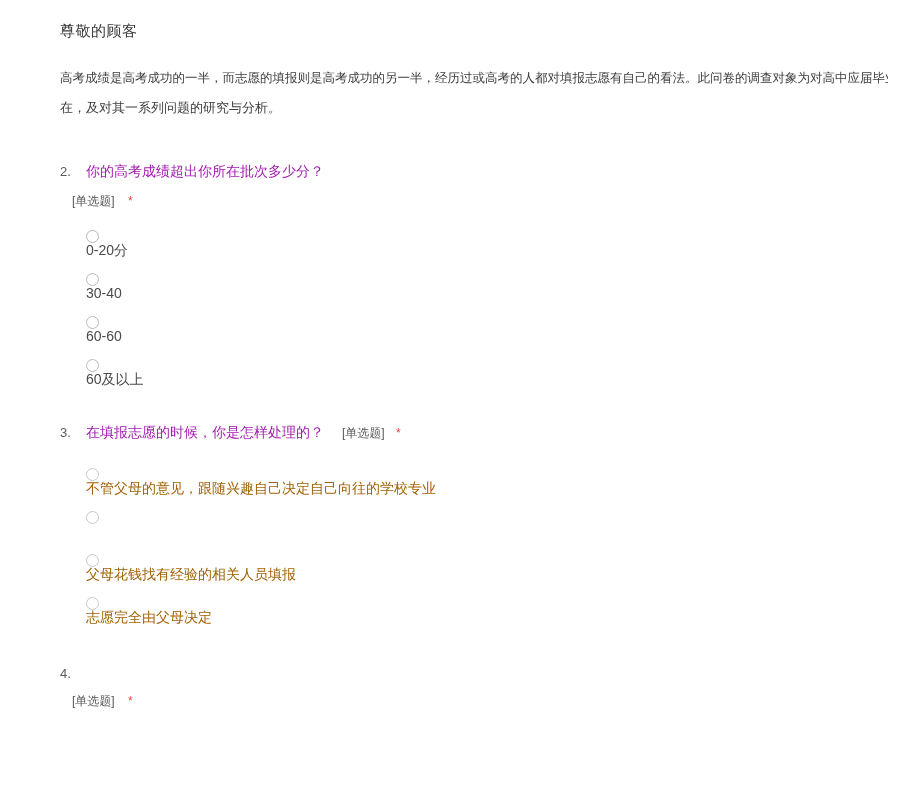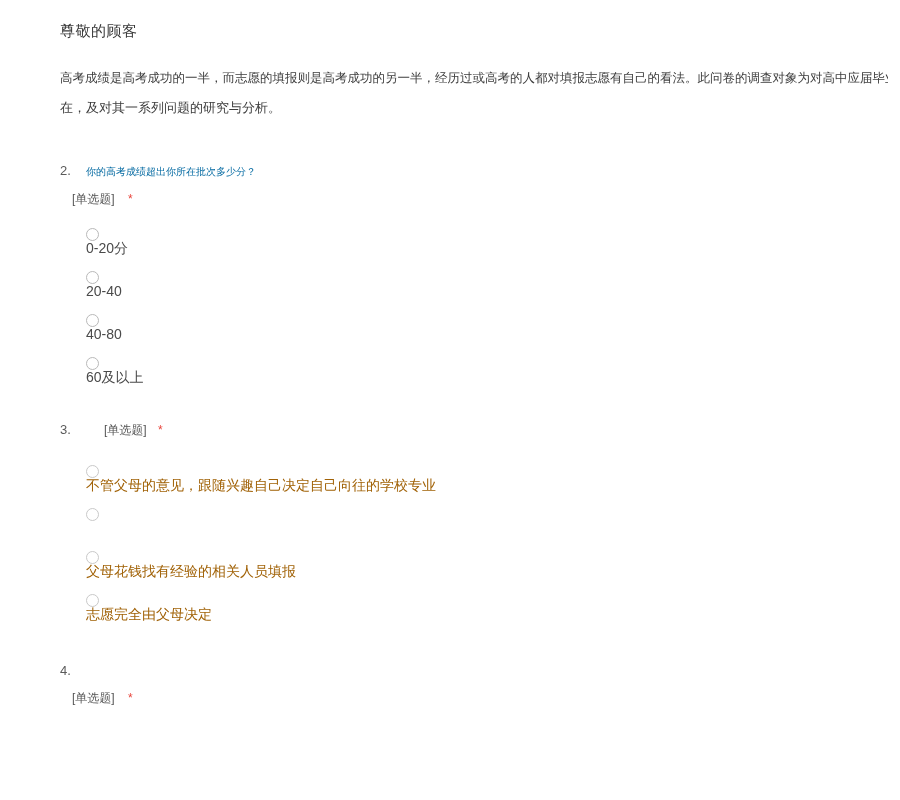--- a/index.html
+++ b/index.html
@@ -53,22 +53,22 @@
     color: #3d3d3d;
     margin-left: 36px;
   }
   .q-num {
     width: 26px;
     flex: 0 0 26px;
     color: #5a5a5a;
     font-size: 13px;
   }
   .q-text {
-    color: #0369a1;
-    font-size: 10px;
+    color: #a21caf;
+    font-size: 14px;
     font-family: Liberation Serif, serif;
   }
   .q-meta {
     margin-left: 18px;
     font-size: 12px;
     color: #555;
     white-space: nowrap;
   }
   .q-meta .req {
     color: #e8453c;
@@ -140,36 +140,37 @@
       <span>[单选题]</span>
       <span class="req">*</span>
     </div>
     <div class="options">
       <div class="option">
         <span class="radio"></span>
         <span class="opt-label">0-20分</span>
       </div>
       <div class="option">
         <span class="radio"></span>
-        <span class="opt-label">20-40</span>
-      </div>
-      <div class="option">
-        <span class="radio"></span>
-        <span class="opt-label">40-80</span>
+        <span class="opt-label">30-40</span>
+      </div>
+      <div class="option">
+        <span class="radio"></span>
+        <span class="opt-label">60-60</span>
       </div>
       <div class="option">
         <span class="radio"></span>
         <span class="opt-label">60及以上</span>
       </div>
     </div>
   </div>
 
   <div class="question-block" style="margin-top:22px;">
     <div class="q-header">
       <span class="q-num">3.</span>
+      <span class="q-text">在填报志愿的时候，你是怎样处理的？</span>
       <span class="q-meta">
         <span>[单选题]</span>
         <span class="req">*</span>
       </span>
     </div>
     <div class="options tight" style="margin-top:26px;">
       <div class="option faded">
         <span class="radio"></span>
         <span class="opt-label">不管父母的意见，跟随兴趣自己决定自己向往的学校专业</span>
       </div>

